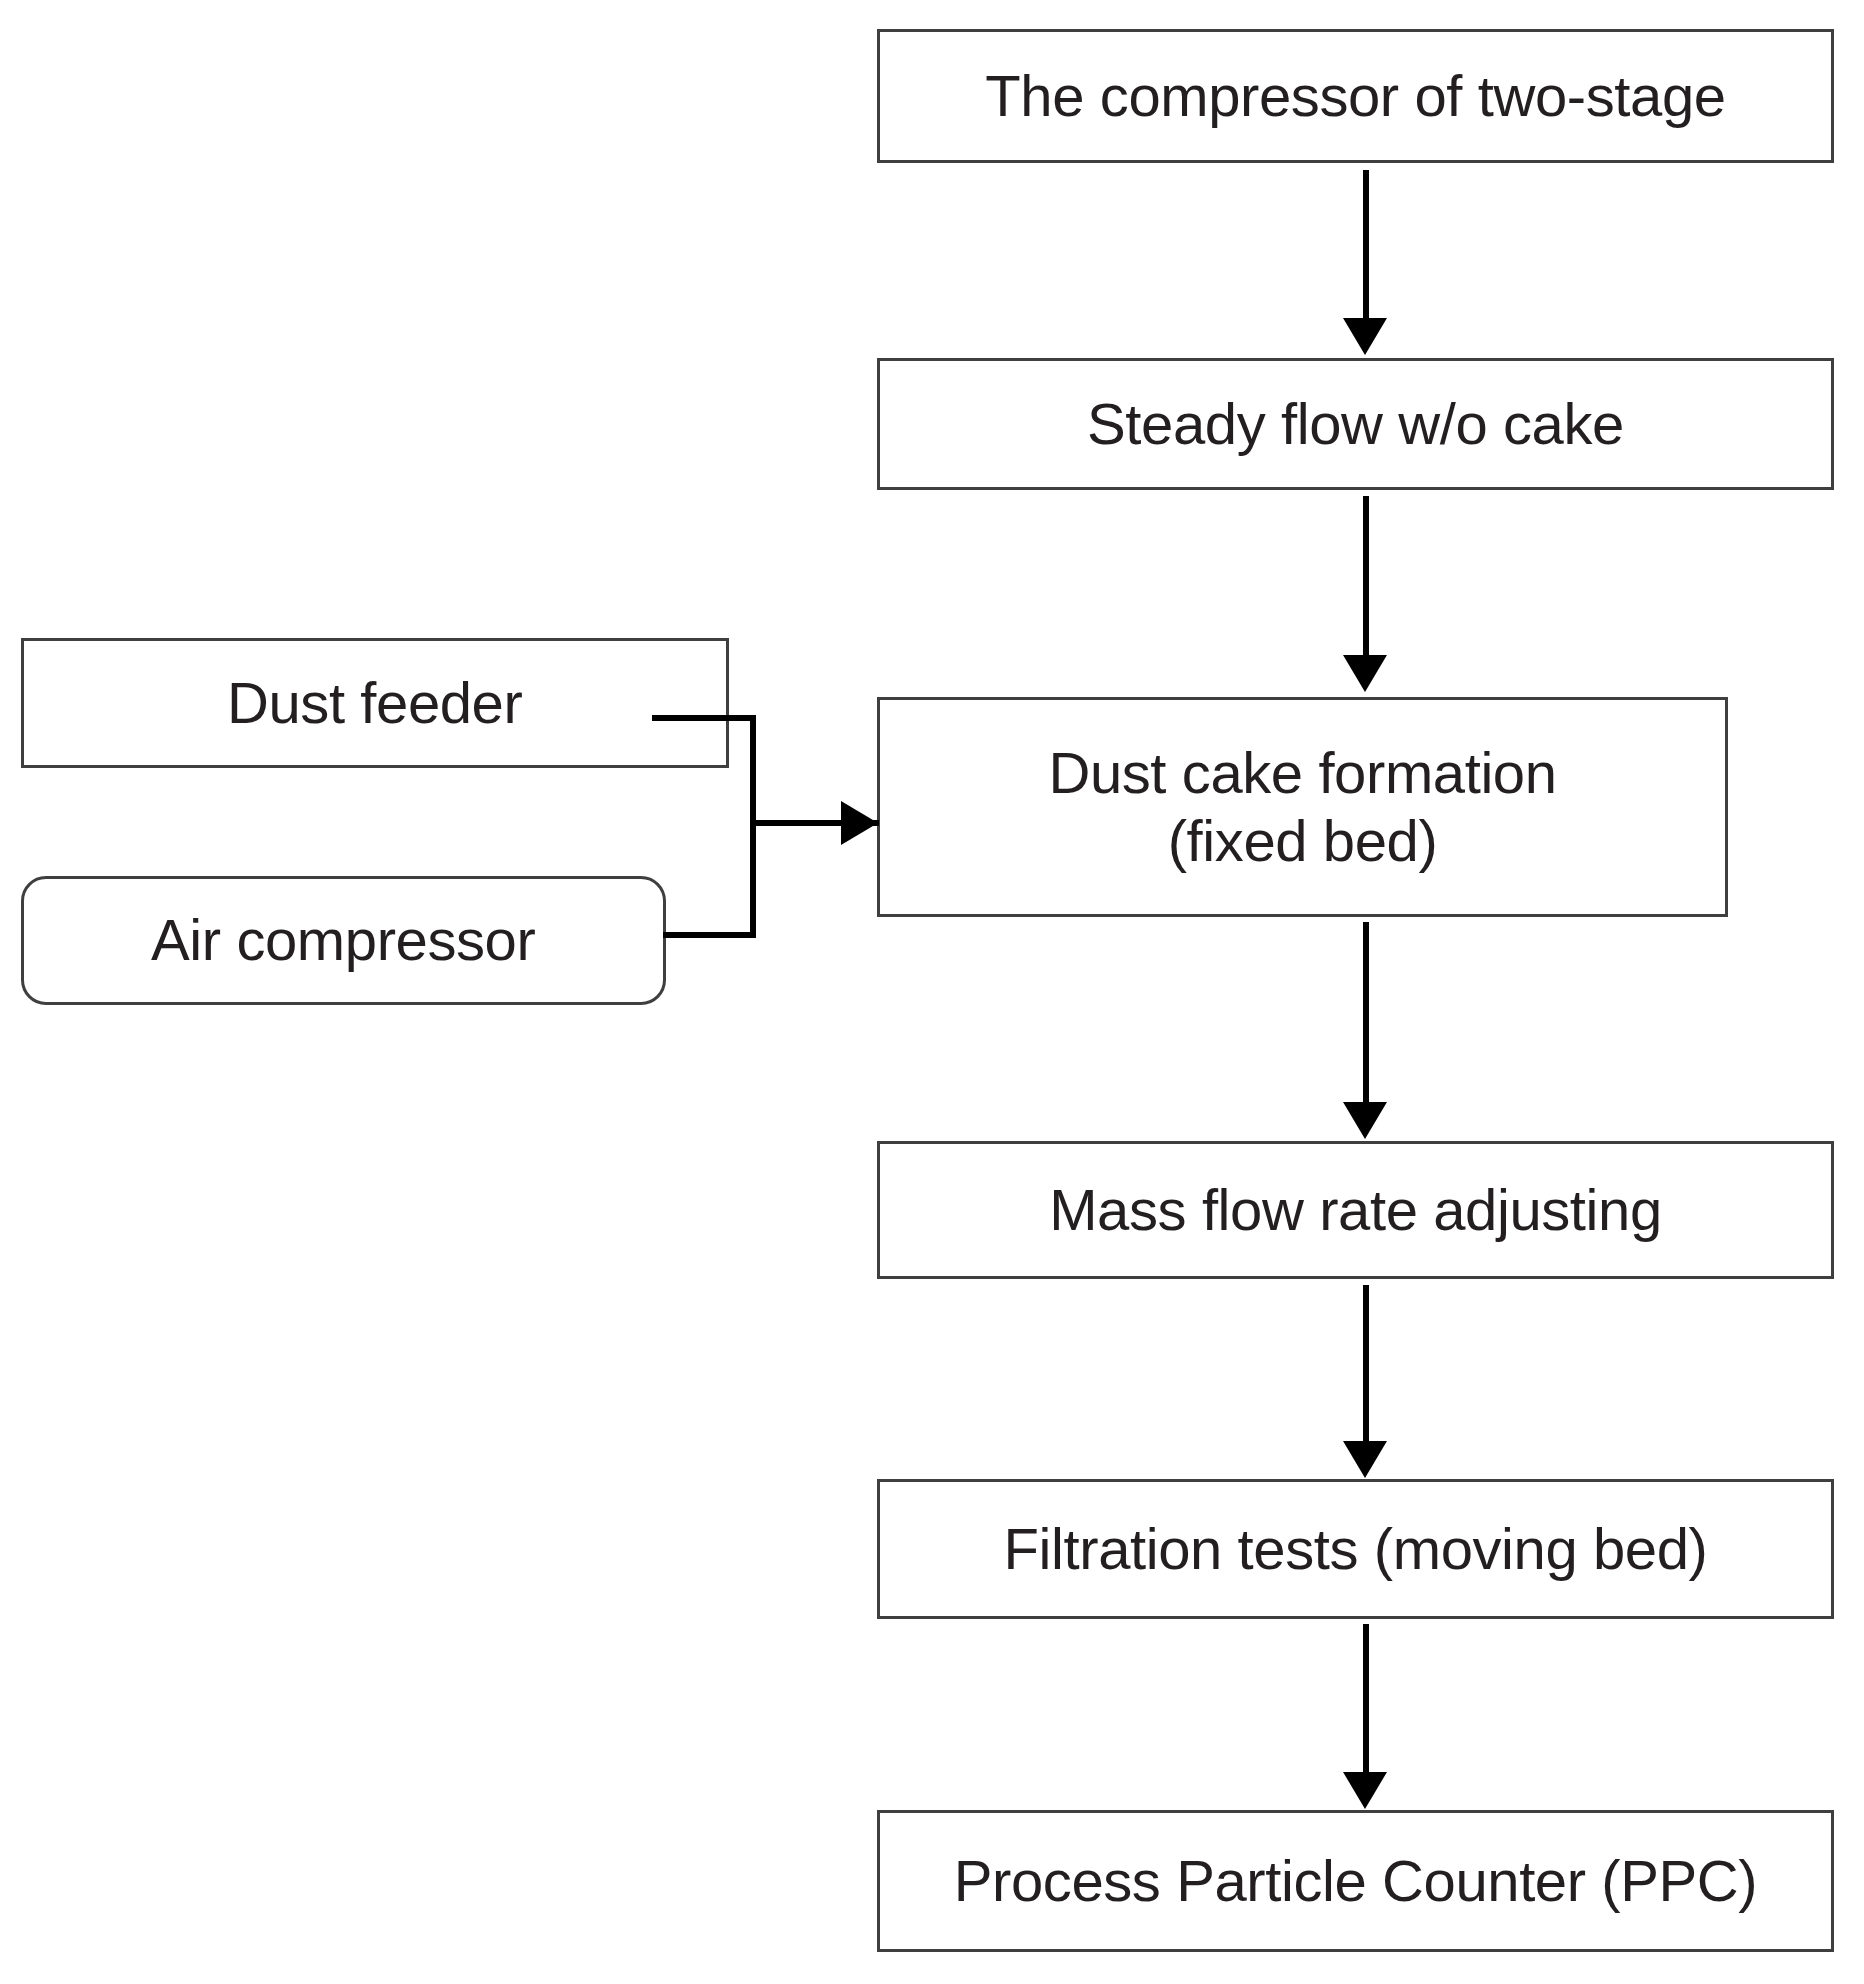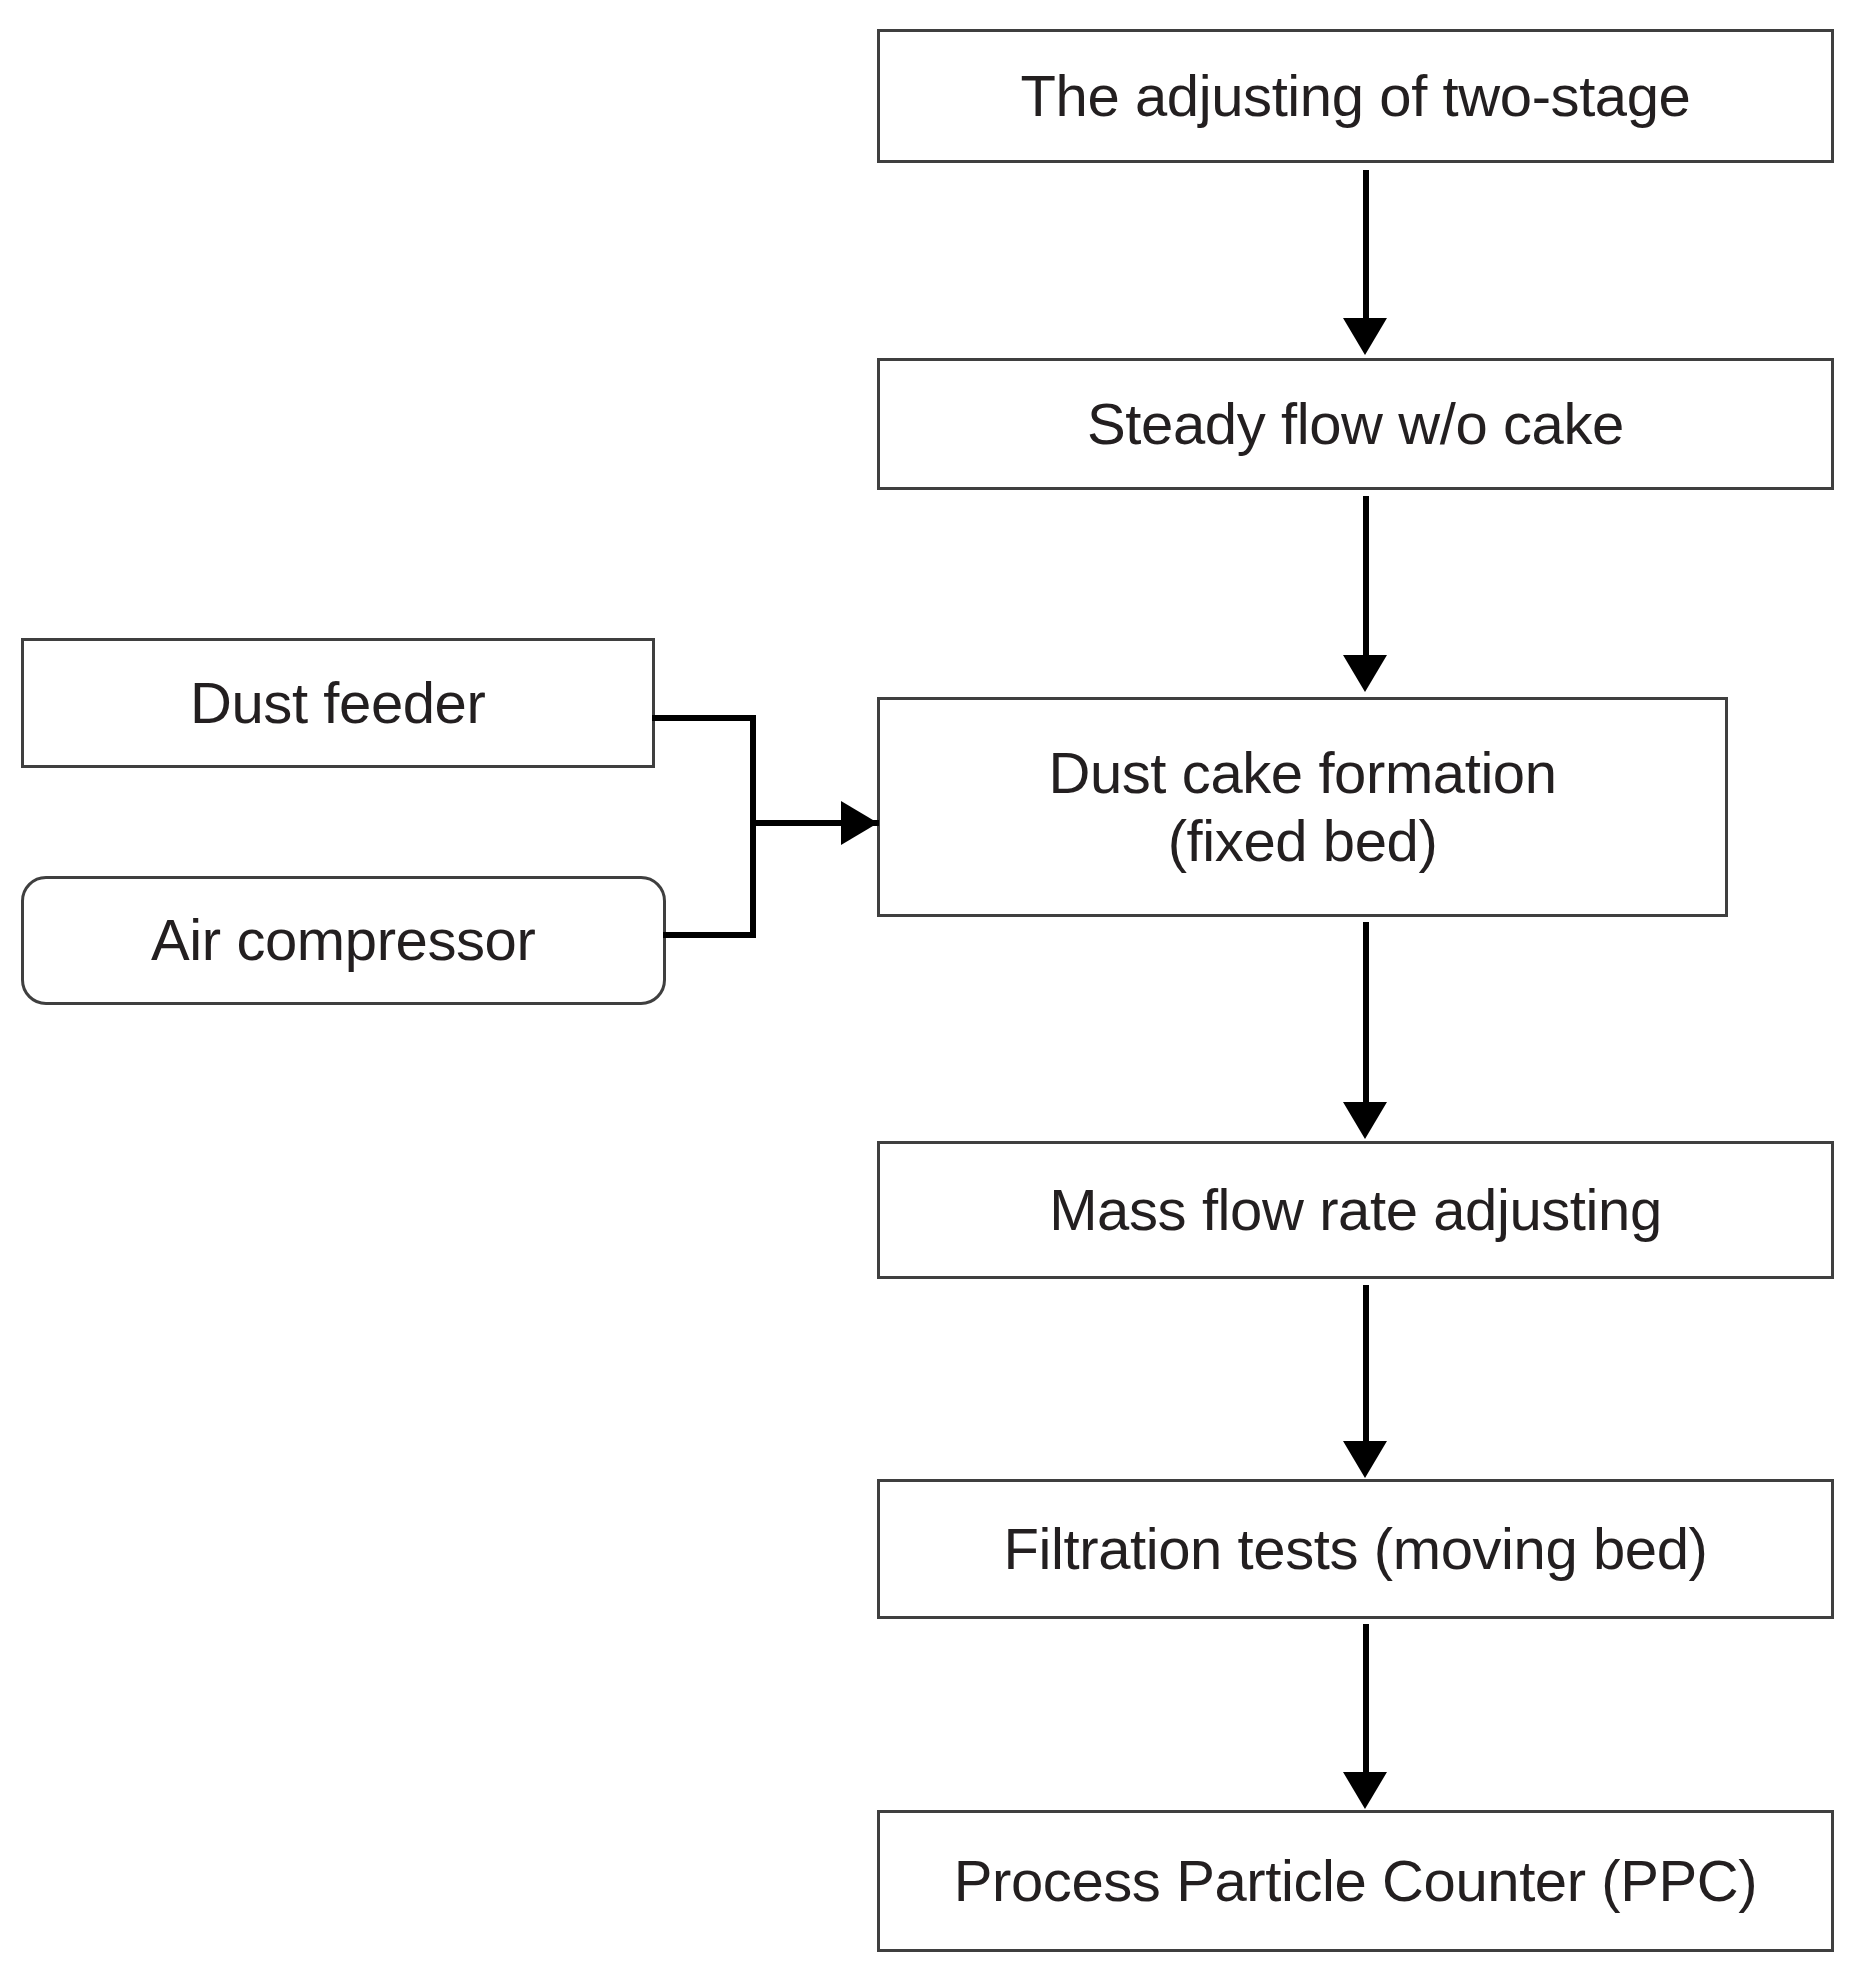--- a/index.html
+++ b/index.html
@@ -61,21 +61,21 @@
     border-bottom: 22px solid transparent;
     border-left: 37px solid #000000;
   }
 </style>
 </head>
 <body>
 
 <div id="canvas">
 
   <div class="node" style="left:877px; top:29px; width:957px; height:134px;">
-    <span class="node-label">The adjusting of two-stage</span>
+    <span class="node-label">The compressor of two-stage</span>
   </div>
 
   <div class="v-line" style="left:1363px; top:170px; height:152px;"></div>
   <div class="arrow-down" style="left:1343px; top:318px;"></div>
 
   <div class="node" style="left:877px; top:358px; width:957px; height:132px;">
     <span class="node-label">Steady flow w/o cake</span>
   </div>
 
   <div class="v-line" style="left:1363px; top:496px; height:162px;"></div>
@@ -100,21 +100,21 @@
     <span class="node-label">Filtration tests (moving bed)</span>
   </div>
 
   <div class="v-line" style="left:1363px; top:1624px; height:153px;"></div>
   <div class="arrow-down" style="left:1343px; top:1772px;"></div>
 
   <div class="node" style="left:877px; top:1810px; width:957px; height:142px;text-align:right;">
     <span class="node-label">Process Particle Counter (PPC)</span>
   </div>
 
-  <div class="node" style="left:20.7px; top:638px; width:634px; height:130px;">
+  <div class="node" style="left:20.7px; top:638px; width:708px; height:130px;">
     <span class="node-label">Dust feeder</span>
   </div>
 
   <div class="node" style="left:20.7px; top:876px; width:645px; height:129px;border-radius:25px;">
     <span class="node-label">Air compressor</span>
   </div>
 
   <div class="h-line" style="left:652px; top:715px; width:104px;"></div>
 
   <div class="h-line" style="left:663px; top:932px; width:93px;"></div>

